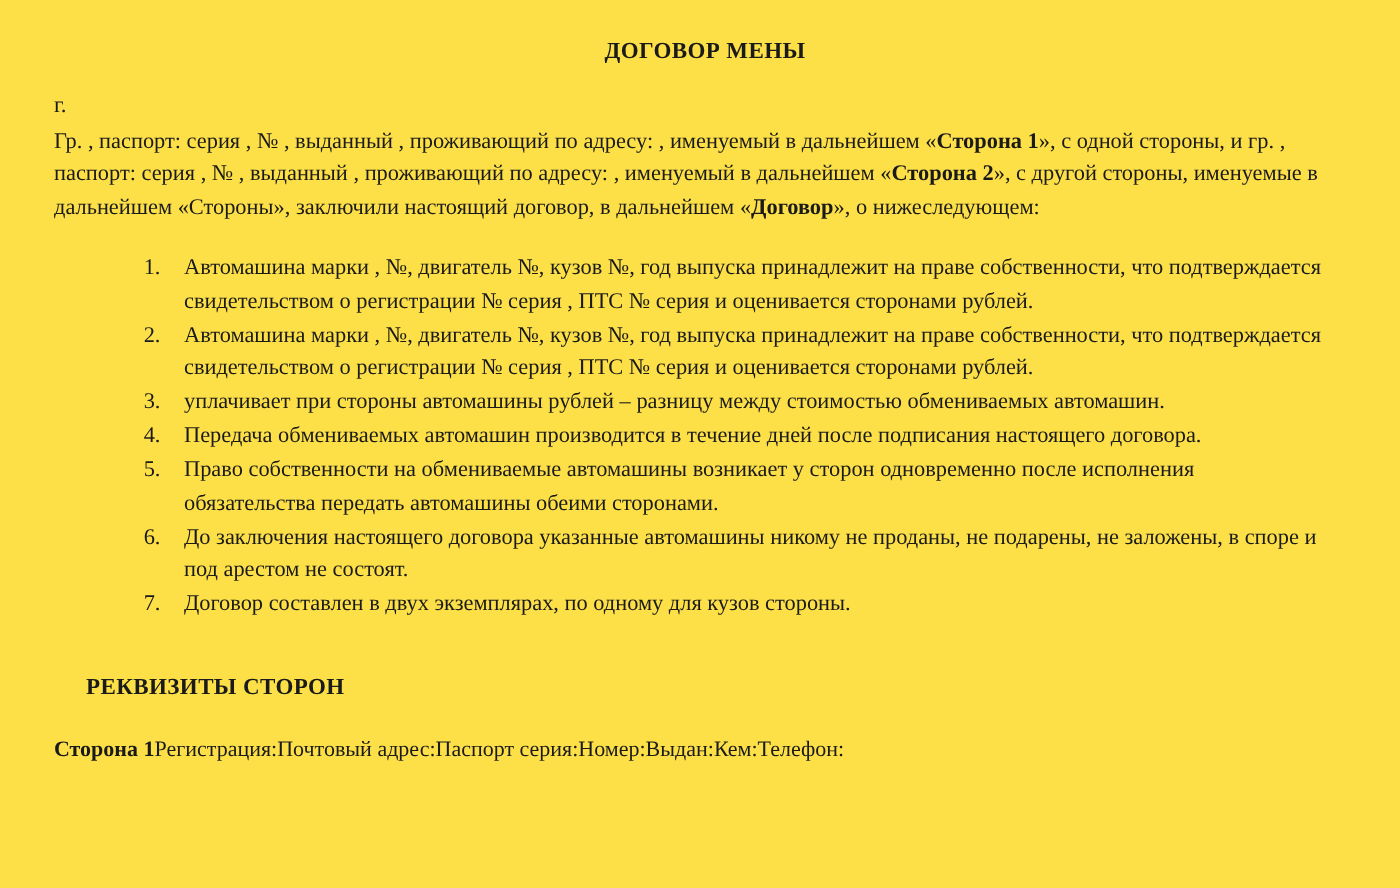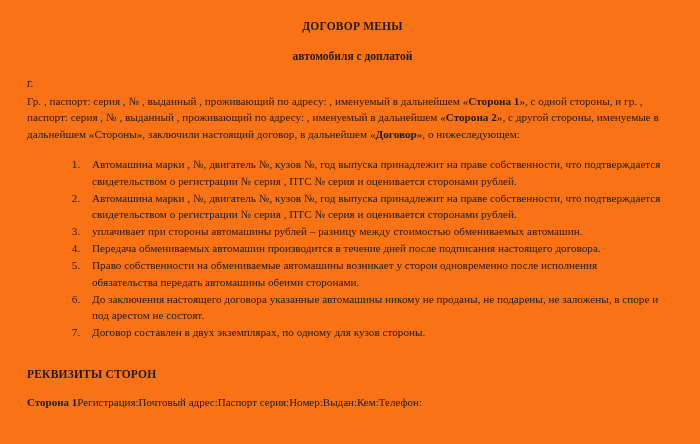--- a/index.html
+++ b/index.html
@@ -14,21 +14,21 @@
     font-family: "Liberation Serif", "DejaVu Serif", serif;
     color: #1a1a1a;
     -webkit-font-smoothing: antialiased;
   }
   .page {
     width: 700px;
     height: 444px;
     box-sizing: border-box;
     padding: 16px 22px 0 27px;
     position: relative;
-    background: #f97316;
+    background: #fde047;
   }
 
   .doc-title {
     text-align: center;
     font-weight: bold;
     font-size: 11.5px;
     letter-spacing: 0.2px;
     margin: 4px 0 0 0;
     line-height: 1.2;
   }
@@ -67,40 +67,39 @@
   }
   ol.terms > li {
     padding-left: 9px;
     margin-bottom: 0.5px;
   }
 
   .section-head {
     font-weight: bold;
     font-size: 11.5px;
     letter-spacing: 0.2px;
-    margin: 0;
+    margin: 16px;
     line-height: 1.2;
   }
   .req-head { margin-top: 27px; }
 
   .req-line {
     font-size: 11px;
     line-height: 15.5px;
     margin: 0;
   }
   .req-block { margin-top: 14px; }
   .req-line b { font-weight: bold; }
 </style>
 </head>
 <body>
 
 <div class="page">
 
   <div class="doc-title">ДОГОВОР МЕНЫ</div>
-  <div class="doc-subtitle">автомобиля с доплатой</div>
 
   <div class="meta-block">
     <div class="meta-line">г. </div>
   </div>
 
   <p class="intro"><span>Гр. , паспорт: серия , № , выданный , проживающий по адресу: , именуемый в дальнейшем «</span><b>Сторона 1</b><span>», с одной стороны, и гр. , паспорт: серия , № , выданный , проживающий по адресу: , именуемый в дальнейшем «</span><b>Сторона 2</b><span>», с другой стороны, именуемые в дальнейшем «Стороны», заключили настоящий договор, в дальнейшем «</span><b>Договор</b><span>», о нижеследующем:</span></p>
 
   <ol class="terms">
     <li>Автомашина марки , №, двигатель №, кузов №, год выпуска принадлежит на праве собственности, что подтверждается свидетельством о регистрации № серия , ПТС № серия и оценивается сторонами рублей.</li>
     <li>Автомашина марки , №, двигатель №, кузов №, год выпуска принадлежит на праве собственности, что подтверждается свидетельством о регистрации № серия , ПТС № серия и оценивается сторонами рублей.</li>

